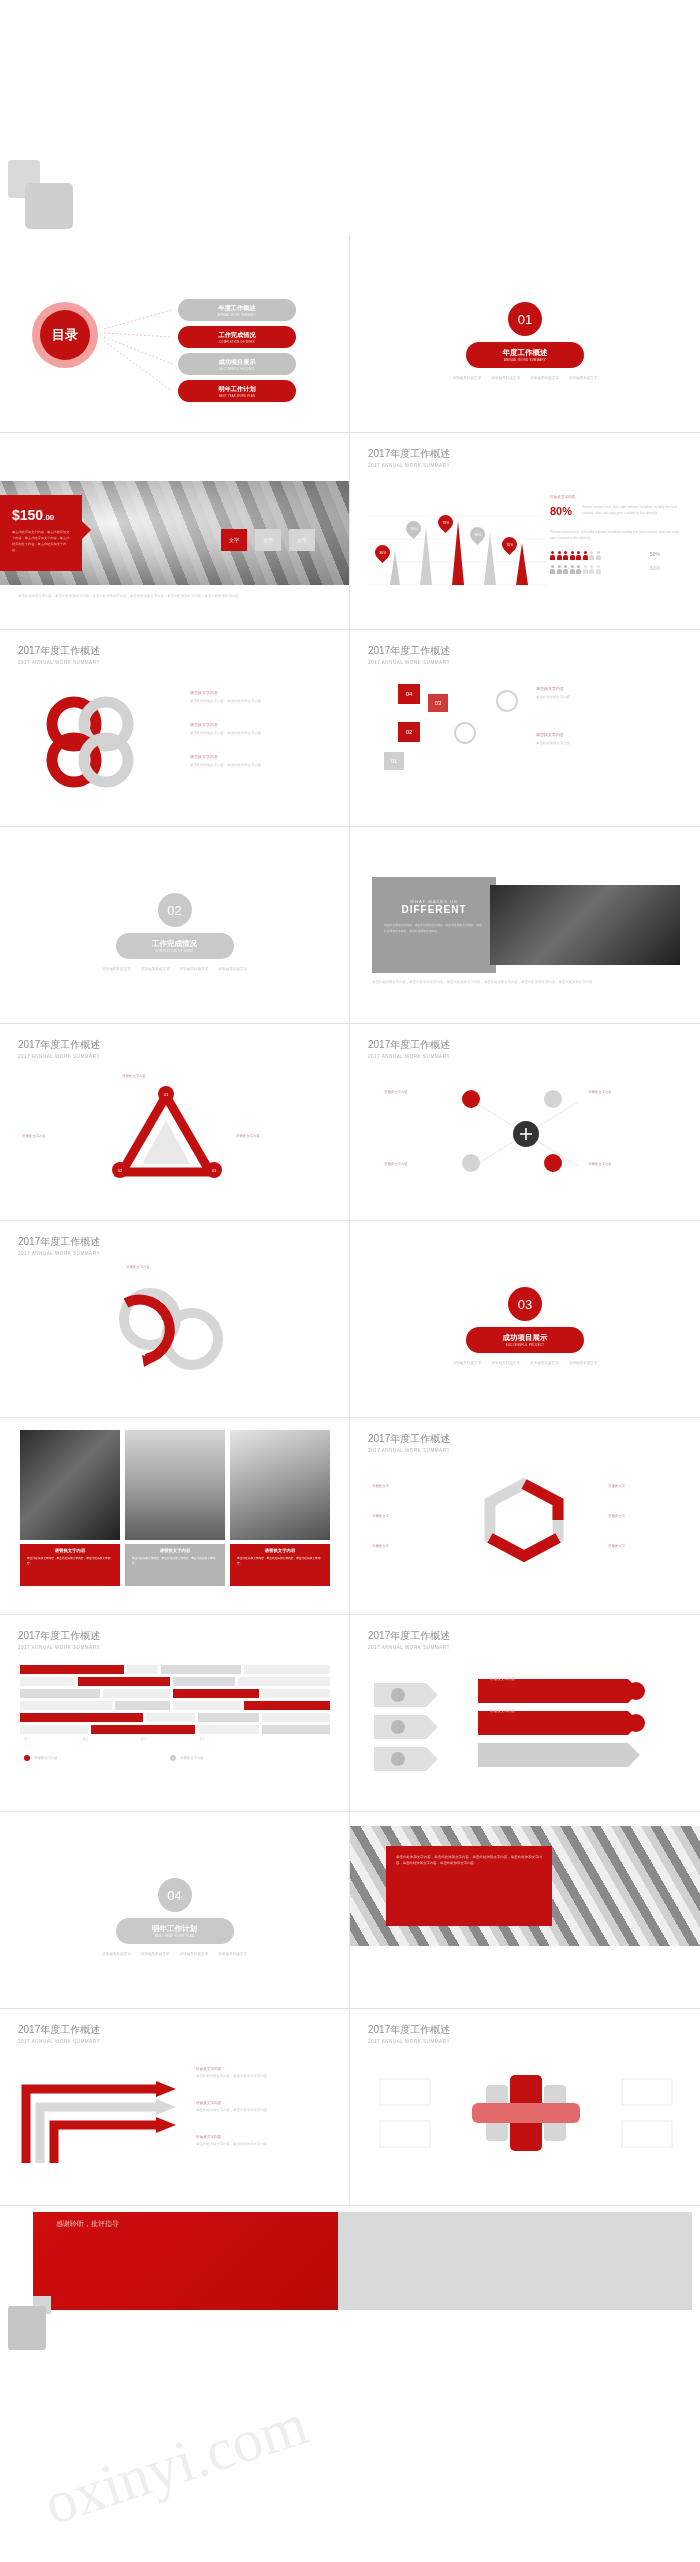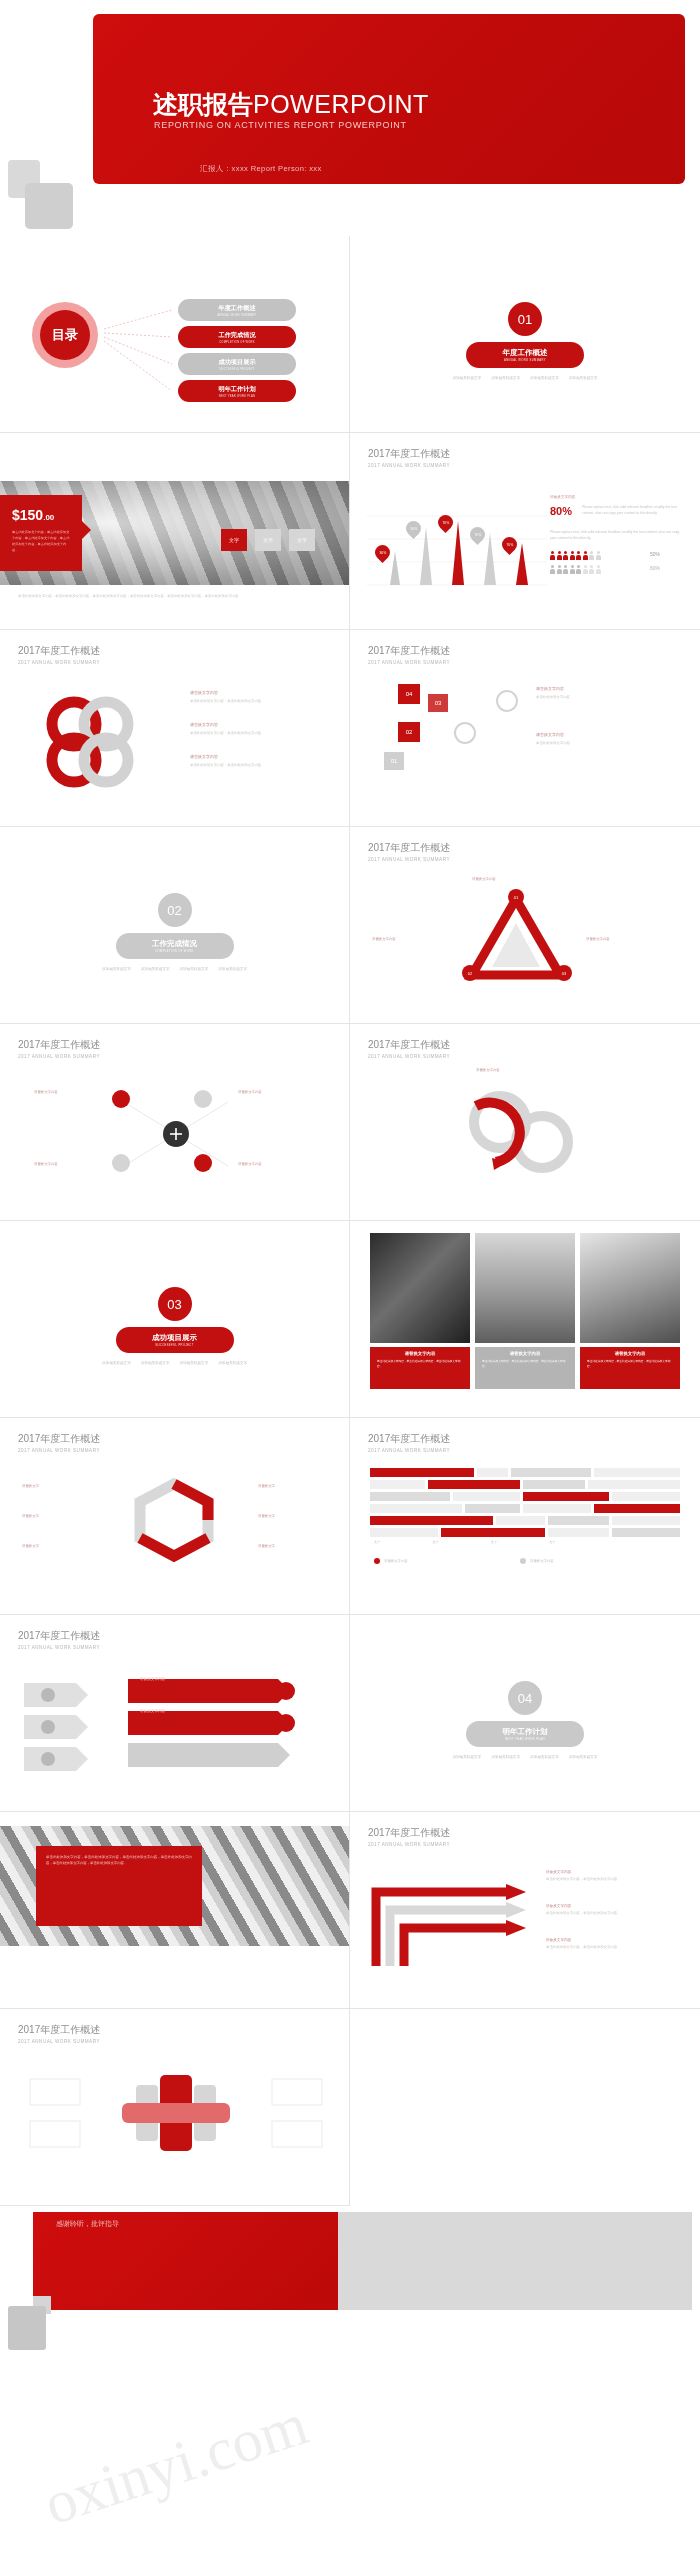--- a/index.html
+++ b/index.html
@@ -139,27 +139,20 @@
 
   .wm { position:absolute; left:40px; top:2430px; font-size:60px; color:rgba(170,170,170,.20);
     transform:rotate(-18deg); font-family:"Liberation Serif",serif; pointer-events:none; z-index:50;}
 </style>
 </head>
 <body>
 
 <div class="cover-wrap">
   <div class="cover-sq-a"></div>
   <div class="cover-sq-b"></div>
-  <div class="cover-card">
-    <div class="cover-title">
-      <span class="cn">述职报告</span><span class="en">POWERPOINT</span>
-    </div>
-    <div class="cover-sub">REPORTING ON ACTIVITIES REPORT POWERPOINT</div>
-    <div class="cover-person">汇报人：xxxx  Report Person: xxx</div>
-  </div>
 </div>
 
 <div class="grid">
 
   <div class="slide">
     <div class="toc-ring">
       <div class="toc-core">目录</div>
     </div>
     <svg width="350" height="197" style="position:absolute;left:0;top:0">
       <g stroke="#e8a8a8" stroke-width="0.7" stroke-dasharray="2 2">
@@ -387,20 +380,29 @@
       <span class="s">COMPLETION OF WORK</span>
     </div>
     <div class="sec-bul">
       <span>添加相关标题文字</span>
       <span>添加相关标题文字</span>
       <span>添加相关标题文字</span>
       <span>添加相关标题文字</span>
     </div>
   </div>
 
+  <div class="slide">
+    <div class="diff-box">
+      <div class="s1">WHAT MAKES US</div>
+      <div class="s2">DIFFERENT</div>
+      <div class="s3">单击此处添加文字内容，单击此处添加文字内容，单击此处添加文字内容，单击此处添加文字内容，单击此处添加文字内容。</div>
+    </div>
+    <div class="img-ph img-a" style="left:140px;top:58px;width:190px;height:80px"></div>
+    <div class="txtblk" style="left:22px;top:152px;width:308px;text-align:justify">单击此处添加文字内容，单击此处添加文字内容，单击此处添加文字内容，单击此处添加文字内容，单击此处添加文字内容，单击此处添加文字内容。</div>
+  </div>
 
   <div class="slide">
     <div class="hdr">
       <div class="h1">2017年度工作概述</div>
       <div class="h2">2017 ANNUAL WORK SUMMARY</div>
     </div>
     <svg width="150" height="110" style="position:absolute;left:92px;top:56px">
       <polygon points="74,16 118,92 30,92" fill="none" stroke="#c20f0f" stroke-width="9"></polygon>
       <polygon points="74,40 98,84 50,84" fill="#e9e9e9"></polygon>
     </svg>

